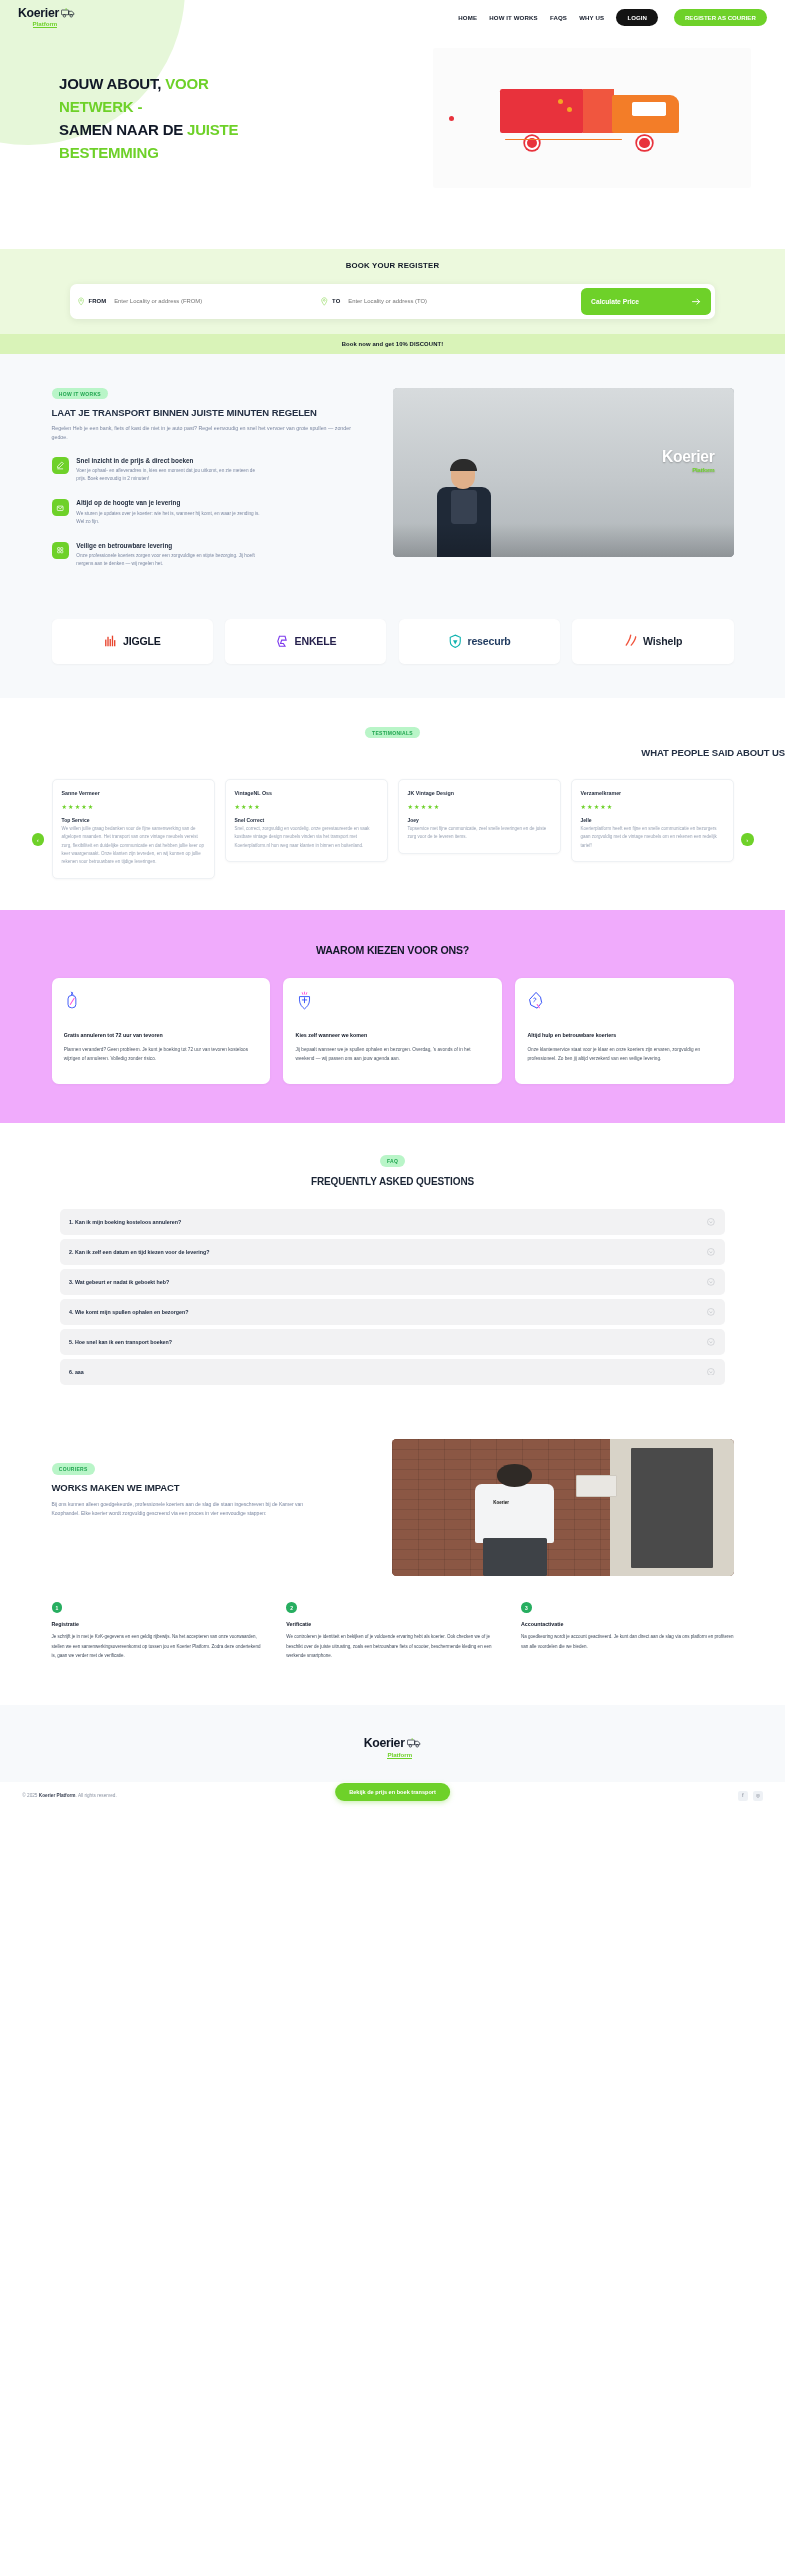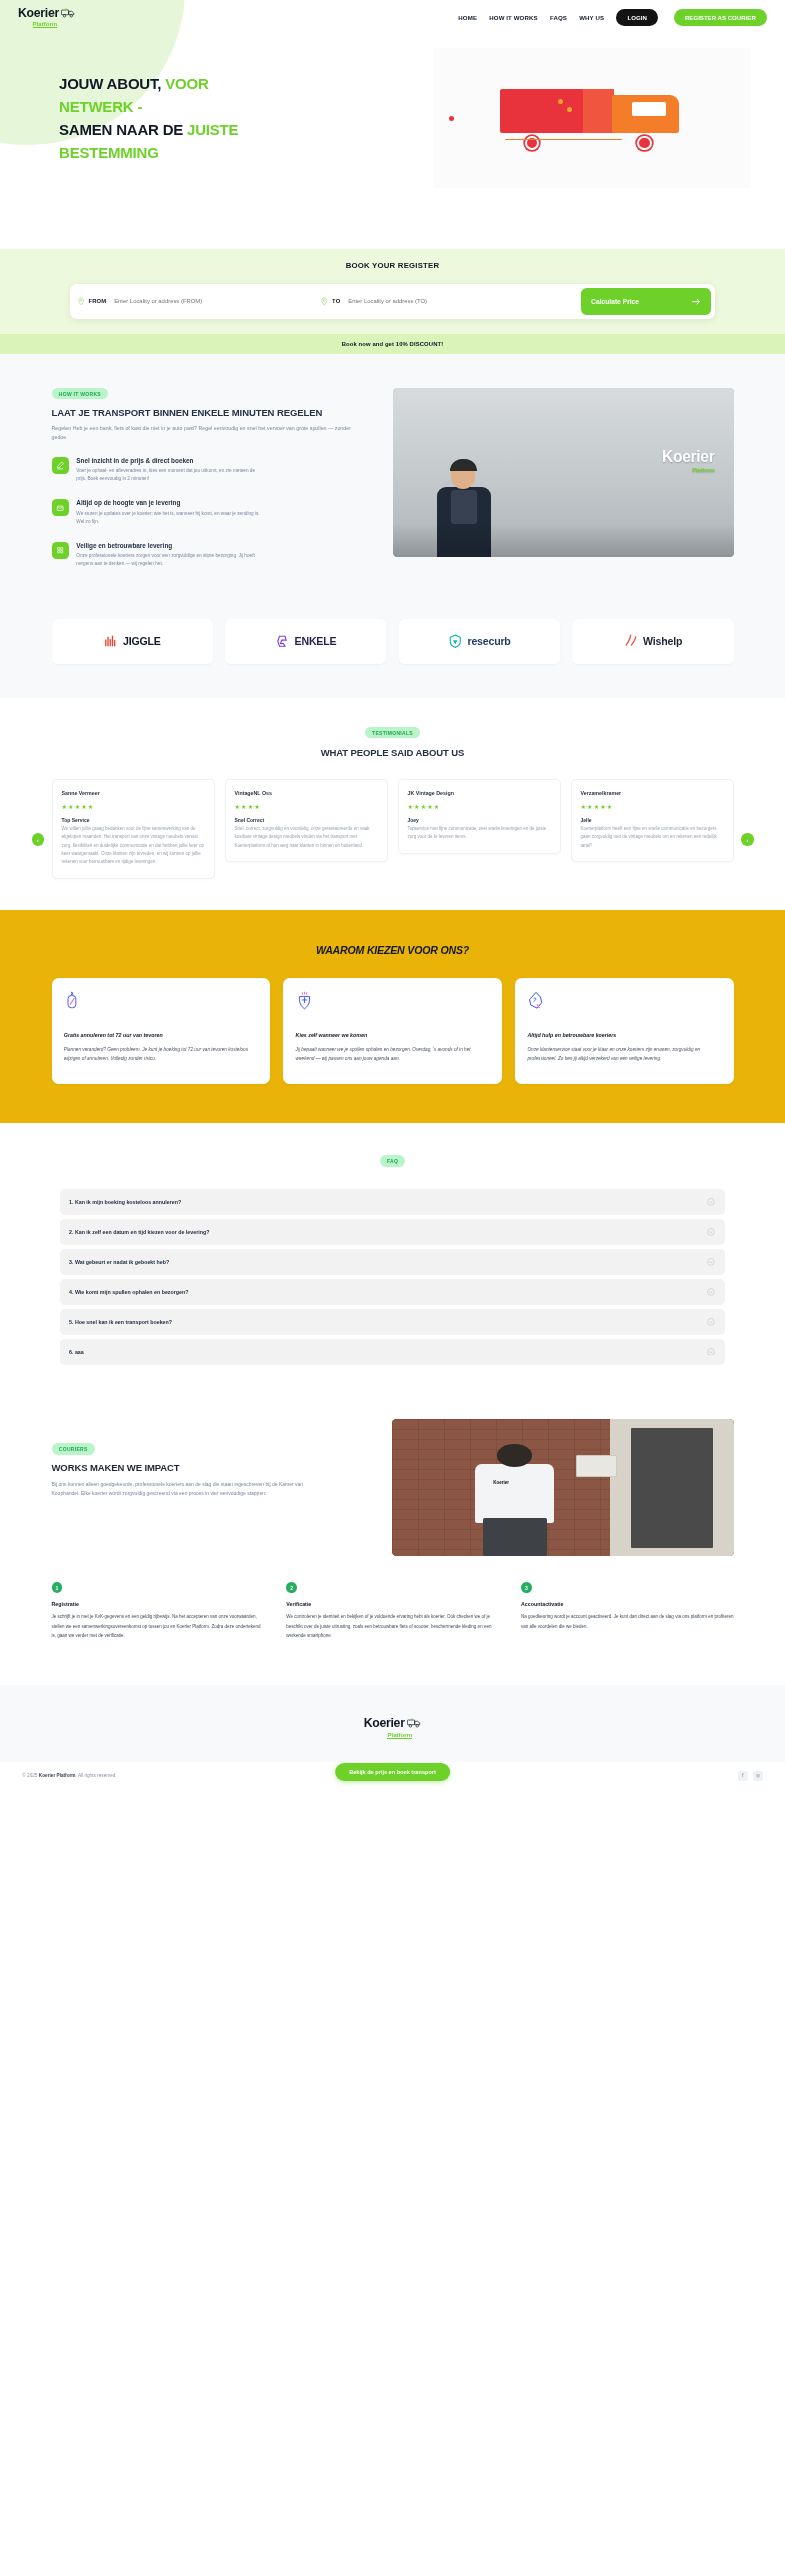--- a/index.html
+++ b/index.html
@@ -204,21 +204,21 @@
     display: flex; align-items: center; justify-content: center; gap: 5px;
     box-shadow: 0 0.6px 2.2px rgba(0,0,0,0.04);
   }
   .logo-text { font-size: 10.6px; font-weight: 800; letter-spacing: -0.2px; }
   .logo-mark { width: 14.5px; height: 14.5px; }
 
   
   .testi { background: #fff; padding: 29px 0 31px 0; position: relative; }
   .center-pill { text-align: center; }
   .testi-h2 {
-    text-align: center; font-size: 9.5px; font-weight: 800; color: #243044;
+    text-align: right; font-size: 9.5px; font-weight: 800; color: #243044;
     margin-top: 9px; letter-spacing: -0.1px;
   }
   .testi-row {
     width: 682px; margin: 21px auto 0 auto; display: flex; gap: 10px;
     align-items: flex-start; position: relative;
   }
   .testi-card {
     flex: 1; background: #fff; border: 0.6px solid #eef1f4; border-radius: 5px;
     padding: 10px 9px 11.2px 9px; box-shadow: 0 0.6px 2.2px rgba(0,0,0,0.03);
   }
@@ -228,21 +228,21 @@
   .testi-body { font-size: 4.5px; color: #98a2b3; line-height: 1.85; }
   .arrow-btn {
     position: absolute; top: 54px; width: 12.3px; height: 12.3px; border-radius: 50%;
     background: #6ed129; color: #fff; border: none; cursor: pointer;
     display: flex; align-items: center; justify-content: center; font-size: 6.1px;
   }
   .arrow-left { left: -20px; }
   .arrow-right { right: -20px; }
 
   
-  .why { background: #eab308; padding: 34px 0 39px 0; font-style: italic; }
+  .why { background: #f0abfc; padding: 34px 0 39px 0; }
   .why-h2 { text-align: center; font-size: 10.6px; font-weight: 800; color: #111827; letter-spacing: -0.2px; }
   .why-row { width: 682px; margin: 22.3px auto 0 auto; display: flex; gap: 13.4px; }
   .why-card {
     flex: 1; background: #fff; border-radius: 6.7px; padding: 13.4px 12.3px 15.6px 12.3px;
     box-shadow: 0 0.6px 2.8px rgba(0,0,0,0.04); min-height: 106px;
   }
   .why-icon { height: 26px; margin-bottom: 14.5px; }
   .why-icon svg { width: 17px; height: 19px; }
   .why-title { font-size: 5.3px; font-weight: 800; color: #111827; }
   .why-p { font-size: 4.7px; color: #4b5563; line-height: 1.95; margin-top: 6.7px; }
@@ -405,21 +405,21 @@
       </button>
     </div>
     <div class="booking-spacer"></div>
     <div class="discount-bar">Book now and get 10% DISCOUNT!</div>
   </section>
 
   <section class="hiw">
     <div class="hiw-inner">
       <div class="hiw-left">
         <span class="pill">HOW IT WORKS</span>
-        <h2 class="hiw-h2">LAAT JE TRANSPORT BINNEN ENKELE MINUTEN REGELEN</h2>
+        <h2 class="hiw-h2">LAAT JE TRANSPORT BINNEN JUISTE MINUTEN REGELEN</h2>
         <p class="hiw-p">Regelen Heb je een bank, fiets of kast die niet in je auto past? Regel eenvoudig en snel het vervoer van grote spullen — zonder gedoe.</p>
 
         <div class="feature">
           <span class="feature-icon">
             <svg viewBox="0 0 16 16">
                 <path d="M11 2l3 3-8 8H3v-3z" fill="none" stroke="#fff" stroke-width="1.4"></path>
                 <path d="M2.5 15h11" stroke="#fff" stroke-width="1.4"></path>
               </svg>
           </span>
           <div>
@@ -593,20 +593,21 @@
         <div class="why-title">Altijd hulp en betrouwbare koeriers</div>
         <div class="why-p">Onze klantenservice staat voor je klaar en onze koeriers zijn ervaren, zorgvuldig en professioneel. Zo ben jij altijd verzekerd van een veilige levering.</div>
       </div>
     </div>
   </section>
 
   <section class="faq">
     <div class="center-pill">
       <span class="pill">FAQ</span>
     </div>
+    <h2 class="faq-h2">FREQUENTLY ASKED QUESTIONS</h2>
 
     <div class="faq-list">
       <div class="faq-item">
         <span class="faq-q">1. Kan ik mijn boeking kosteloos annuleren?</span>
         <svg class="faq-chevron" viewBox="0 0 16 16">
             <circle cx="8" cy="8" r="7" fill="none" stroke="#6b7280" stroke-width="1"></circle>
             <path d="M5 7l3 3 3-3" fill="none" stroke="#6b7280" stroke-width="1.2"></path>
           </svg>
       </div>
       <div class="faq-item">

